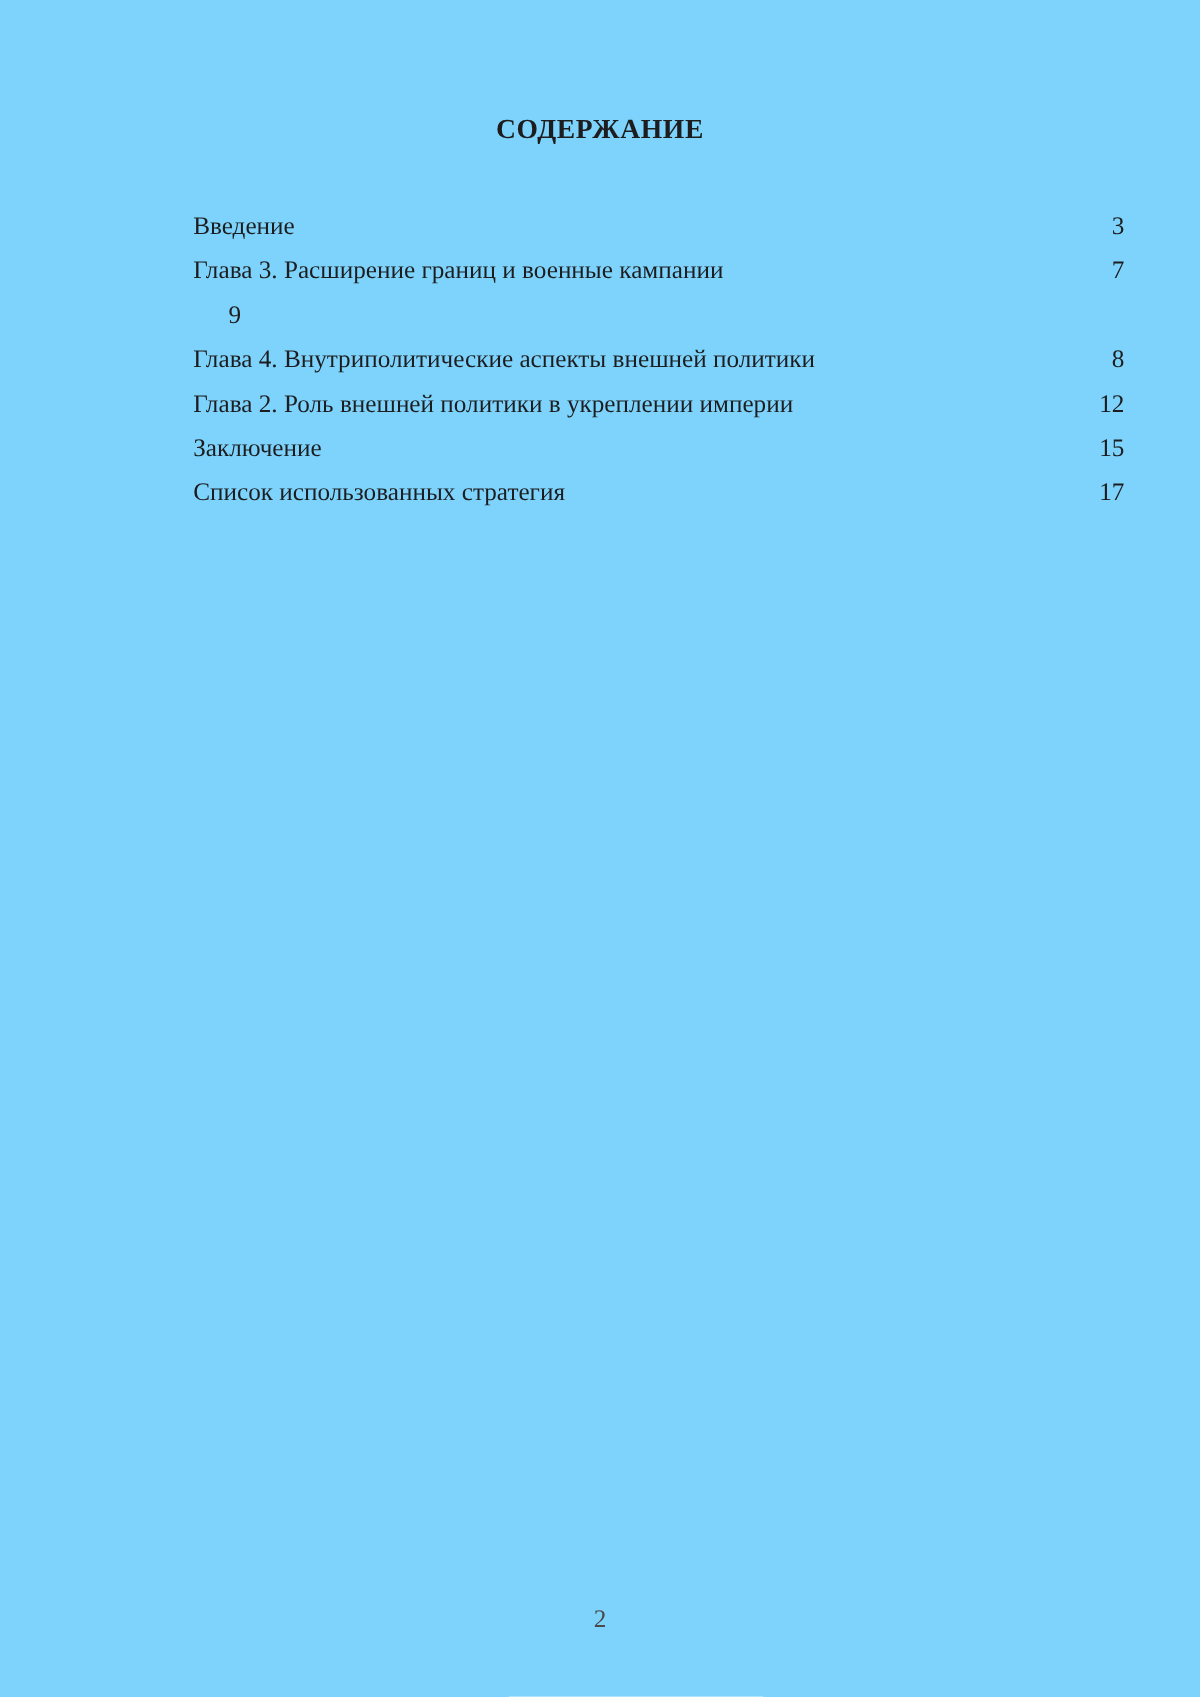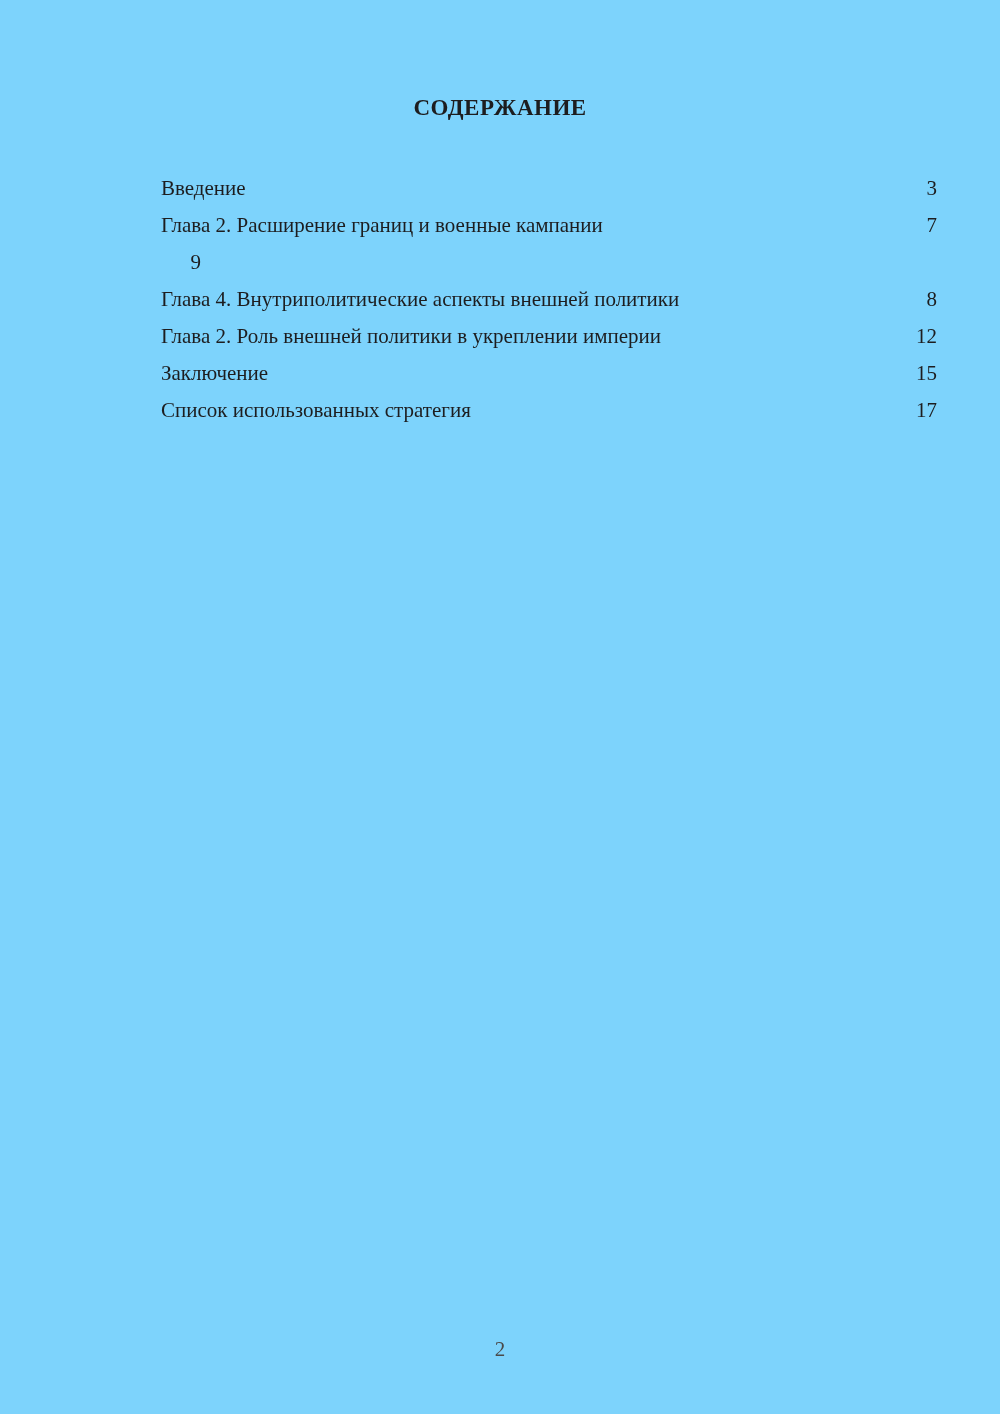--- a/index.html
+++ b/index.html
@@ -73,21 +73,21 @@
 
   <div class="toc-list">
 
     <div class="toc-row">
       <span class="toc-label">Введение</span>
       <span class="toc-page">3</span>
     </div>
 
 
     <div class="toc-row">
-      <span class="toc-label">Глава 2. Расширение границ и военные кампании</span>
+      <span class="toc-label">Глава 3. Расширение границ и военные кампании</span>
       <span class="toc-page">7</span>
     </div>
 
     <div class="toc-row">
       <span class="toc-page">9</span>
     </div>
 
     <div class="toc-row">
       <span class="toc-label">Глава 4. Внутриполитические аспекты внешней политики</span>
       <span class="toc-page">8</span>

